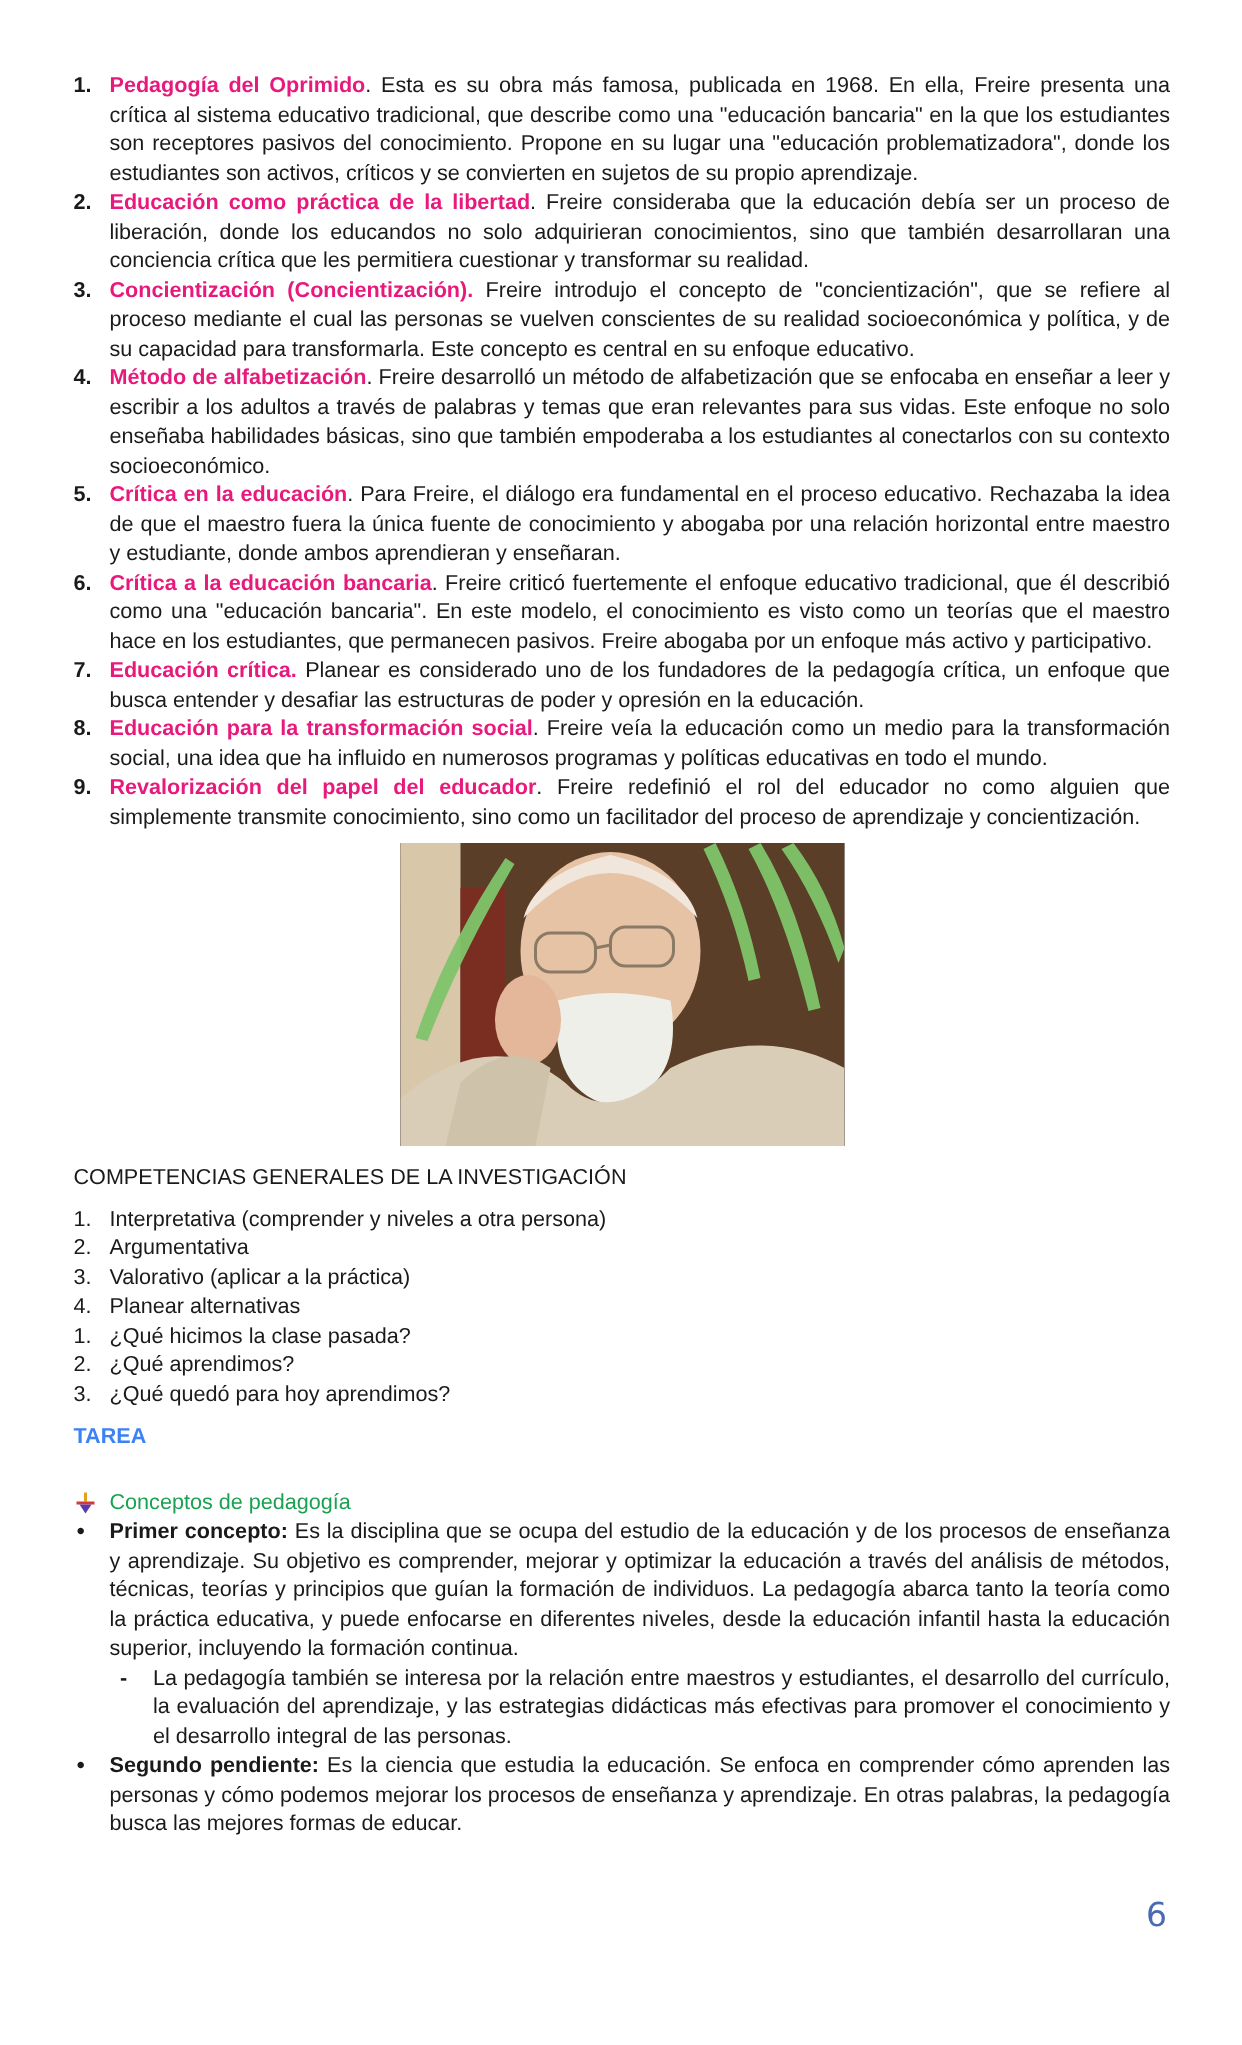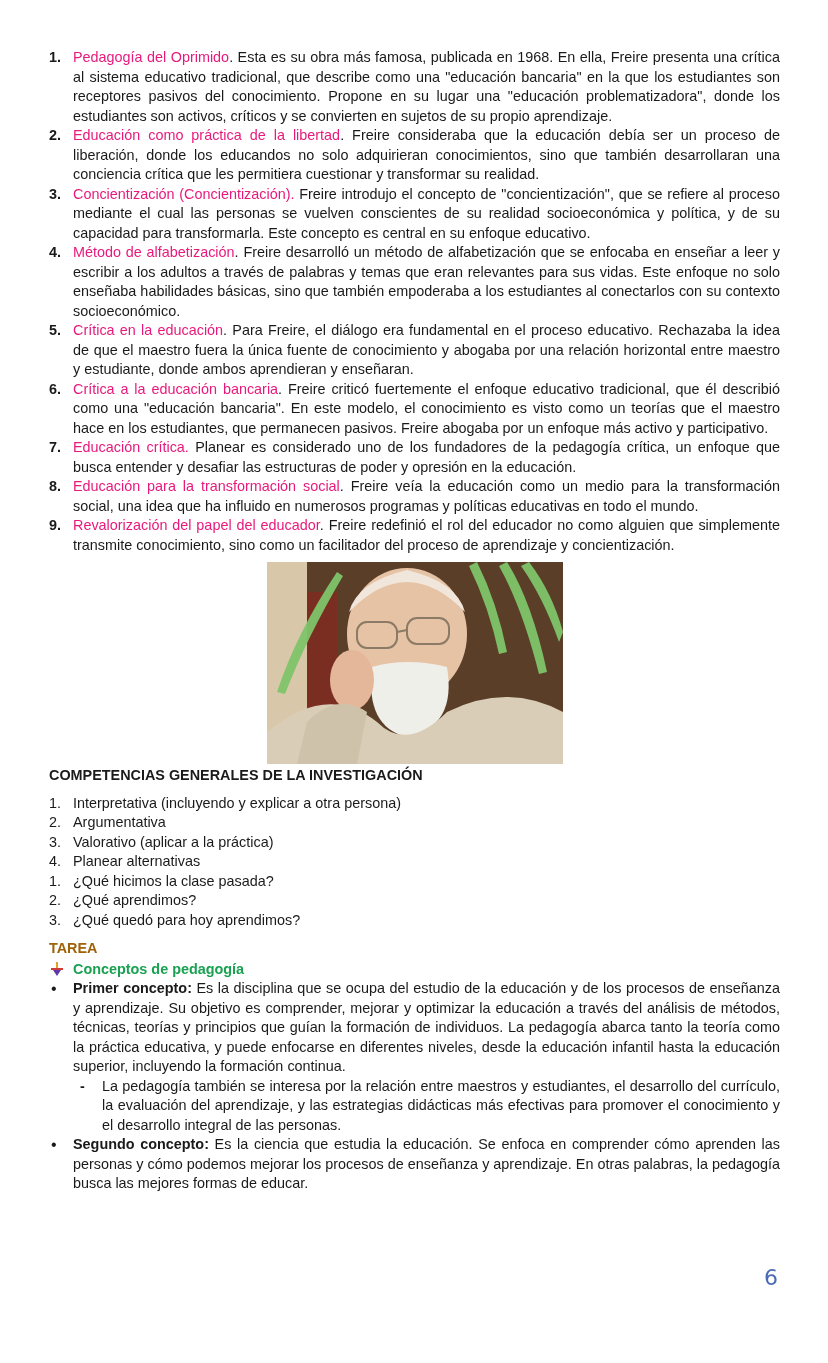--- a/index.html
+++ b/index.html
@@ -5,33 +5,33 @@
   html, body { margin: 0; padding: 0; background: #ffffff; }
   body {
     width: 828px; height: 1363px; position: relative; overflow: hidden;
     font-family: "Liberation Sans", "DejaVu Sans", sans-serif;
     color: #1a1a1a; font-size: 14.4px; line-height: 19.5px;
   }
   .page { position: absolute; left: 49px; top: 48px; width: 731px; }
   .num-list { margin: 0; padding: 0; list-style: none; }
   .num-list li { position: relative; padding-left: 24px; text-align: justify; }
   .num-list li .num { position: absolute; left: 0; top: 0; font-weight: bold; }
-  .hl { color: #e8197c; font-weight: normal; }
+  .hl { color: #e8197c; font-weight: bold; }
   .photo-wrap { text-align: center; margin-top: 7px; height: 204px; }
   .photo {
     display: inline-block; width: 296px; height: 202px; position: relative; overflow: hidden;
     background: linear-gradient(135deg, #6b4a2e 0%, #3f2b1c 35%, #2a2016 60%, #4b3a28 100%);
   }
   .photo svg { position: absolute; left: 0; top: 0; }
-  .section-heading { font-weight: bold; margin-bottom: 8px; font-size: 14.4px; }
+  .section-heading { font-weight: normal; margin-top: 10px; margin-bottom: 8px; font-size: 14.4px; }
   .simple-list { margin: 0; padding: 0; list-style: none; }
   .simple-list li { position: relative; padding-left: 24px; }
   .simple-list li .num { position: absolute; left: 0; top: 0; }
-  .tarea { color: #a16207; font-weight: bold; margin-top: 9px; margin-bottom: 1px; }
-  .concepts-title { position: relative; padding-left: 24px; color: #1aa152; font-weight: bold; }
+  .tarea { color: #3b82f6; font-weight: bold; margin-top: 9px; margin-bottom: 24px; }
+  .concepts-title { position: relative; padding-left: 24px; color: #1aa152; font-weight: normal; }
   .concepts-title .arrow { position: absolute; left: 1px; top: 0; width: 14px; height: 19px; }
   .bullets { margin: 0; padding: 0; list-style: none; }
   .bullets > li { position: relative; padding-left: 24px; text-align: justify; }
   .bullets > li .dot { position: absolute; left: 2px; top: 0; font-size: 16px; }
   .sub { margin: 0; padding: 0; list-style: none; }
   .sub li { position: relative; padding-left: 29px; text-align: justify; }
   .sub li .dash { position: absolute; left: 7px; top: 0; font-weight: bold; }
   .page-number {
     position: absolute; left: 764px; top: 1268px; font-size: 22px; color: #4a6bb3;
     font-family: "DejaVu Sans", sans-serif;
@@ -76,21 +76,21 @@
         <path d="M105 105 Q140 95 180 105 Q190 165 140 175 Q98 165 105 105 Z" fill="#efefea"></path>
         <ellipse cx="85" cy="118" rx="22" ry="30" fill="#e4b79a"></ellipse>
         <path d="M0 202 L0 170 Q60 120 110 160 Q140 190 180 150 Q240 120 296 150 L296 202 Z" fill="#d9cdb8"></path>
         <path d="M40 160 Q70 130 100 150 L90 202 L30 202 Z" fill="#cfc2aa"></path>
       </svg>
     </div>
   </div>
 
   <div class="section-heading">COMPETENCIAS GENERALES DE LA INVESTIGACIÓN</div>
   <ol class="simple-list">
-    <li><span class="num">1.</span><span>Interpretativa (incluyendo y explicar a otra persona)</span></li>
+    <li><span class="num">1.</span><span>Interpretativa (comprender y niveles a otra persona)</span></li>
     <li><span class="num">2.</span><span>Argumentativa</span></li>
     <li><span class="num">3.</span><span>Valorativo (aplicar a la práctica)</span></li>
     <li><span class="num">4.</span><span>Planear alternativas</span></li>
   </ol>
 
   <ol class="simple-list">
     <li><span class="num">1.</span><span>¿Qué hicimos la clase pasada?</span></li>
     <li><span class="num">2.</span><span>¿Qué aprendimos?</span></li>
     <li><span class="num">3.</span><span>¿Qué quedó para hoy aprendimos?</span></li>
   </ol>
@@ -107,18 +107,18 @@
   </div>
 
   <ul class="bullets">
     <li>
       <span class="dot">•</span><b>Primer concepto:</b><span> Es la disciplina que se ocupa del estudio de la educación y de los procesos de enseñanza y aprendizaje. Su objetivo es comprender, mejorar y optimizar la educación a través del análisis de métodos, técnicas, teorías y principios que guían la formación de individuos. La pedagogía abarca tanto la teoría como la práctica educativa, y puede enfocarse en diferentes niveles, desde la educación infantil hasta la educación superior, incluyendo la formación continua.</span>
       <ul class="sub">
         <li><span class="dash">-</span><span>La pedagogía también se interesa por la relación entre maestros y estudiantes, el desarrollo del currículo, la evaluación del aprendizaje, y las estrategias didácticas más efectivas para promover el conocimiento y el desarrollo integral de las personas.</span></li>
       </ul>
     </li>
     <li>
-      <span class="dot">•</span><b>Segundo concepto:</b><span> Es la ciencia que estudia la educación. Se enfoca en comprender cómo aprenden las personas y cómo podemos mejorar los procesos de enseñanza y aprendizaje. En otras palabras, la pedagogía busca las mejores formas de educar.</span>
+      <span class="dot">•</span><b>Segundo pendiente:</b><span> Es la ciencia que estudia la educación. Se enfoca en comprender cómo aprenden las personas y cómo podemos mejorar los procesos de enseñanza y aprendizaje. En otras palabras, la pedagogía busca las mejores formas de educar.</span>
     </li>
   </ul>
 </div>
 
 <div class="page-number">6</div>
 
 </body></html>

